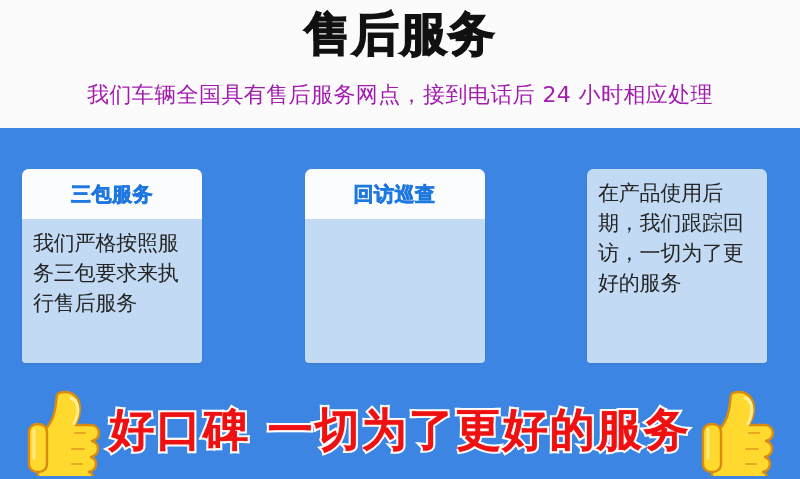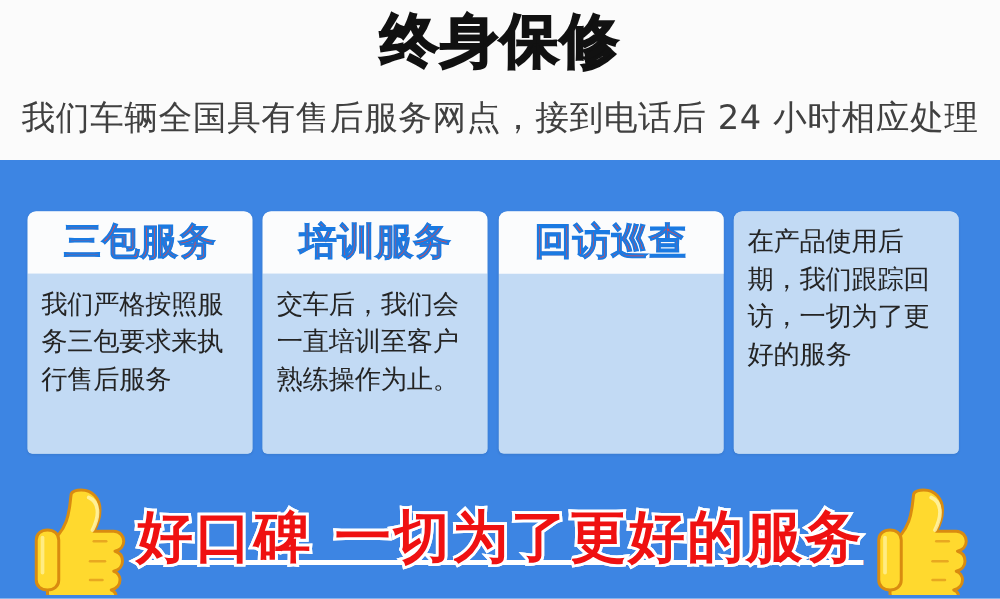--- a/index.html
+++ b/index.html
@@ -43,24 +43,24 @@
     color: #111111;
     letter-spacing: 1px;
     -webkit-text-stroke: 1.4px #111111;
   }
   .header-subtitle {
     position: absolute;
     left: 0;
     top: 78px;
     width: 800px;
     text-align: center;
-    font-size: 27px;
+    font-size: 22px;
     line-height: 34px;
     font-weight: 400;
-    color: #404040;
+    color: #a21caf;
     letter-spacing: 0.4px;
   }
 
   
   .blue-area {
     position: absolute;
     left: 0;
     top: 128px;
     width: 800px;
     height: 351px;
@@ -90,24 +90,24 @@
   }
   .card-head {
     height: 50px;
     background: #fbfcfd;
     display: flex;
     align-items: center;
     justify-content: center;
     flex: 0 0 auto;
   }
   .card-title {
-    font-size: 30px;
+    font-size: 20px;
     line-height: 26px;
     font-weight: 900;
-    color: #ef4444;
+    color: #4c1d95;
     letter-spacing: 0.5px;
     -webkit-text-stroke: 0.7px #1a7ae2;
   }
   .card-body {
     flex: 1 1 auto;
     background: #c2daf4;
     padding: 9px 10px 24px 11px;
     box-sizing: border-box;
   }
   .card-text {
@@ -142,54 +142,45 @@
     line-height: 60px;
     font-weight: 900;
     color: #ef1111;
     letter-spacing: 2px;
     margin: 0 8px;
     padding-bottom: 2px;
     white-space: nowrap;
     -webkit-text-stroke: 4.5px #ffffff;
     paint-order: stroke fill;
     text-shadow: 0 0 1px #ef1111;
-    text-decoration: underline;
   }
 </style>
 </head>
 <body>
 
 <div id="page">
 
   <div class="header">
-    <div class="header-title">终身保修</div>
+    <div class="header-title">售后服务</div>
     <div class="header-subtitle">我们车辆全国具有售后服务网点，接到电话后 24 小时相应处理</div>
   </div>
 
   <div class="blue-area">
 
     <div class="cards">
 
       <div class="card">
         <div class="card-head">
           <div class="card-title">三包服务</div>
         </div>
         <div class="card-body">
           <div class="card-text">我们严格按照服务三包要求来执行售后服务</div>
         </div>
       </div>
 
-      <div class="card">
-        <div class="card-head">
-          <div class="card-title">培训服务</div>
-        </div>
-        <div class="card-body">
-          <div class="card-text">交车后，我们会一直培训至客户熟练操作为止。</div>
-        </div>
-      </div>
 
       <div class="card">
         <div class="card-head">
           <div class="card-title">回访巡查</div>
         </div>
       </div>
 
       <div class="card">
         <div class="card-body">
           <div class="card-text">在产品使用后期，我们跟踪回访，一切为了更好的服务</div>

